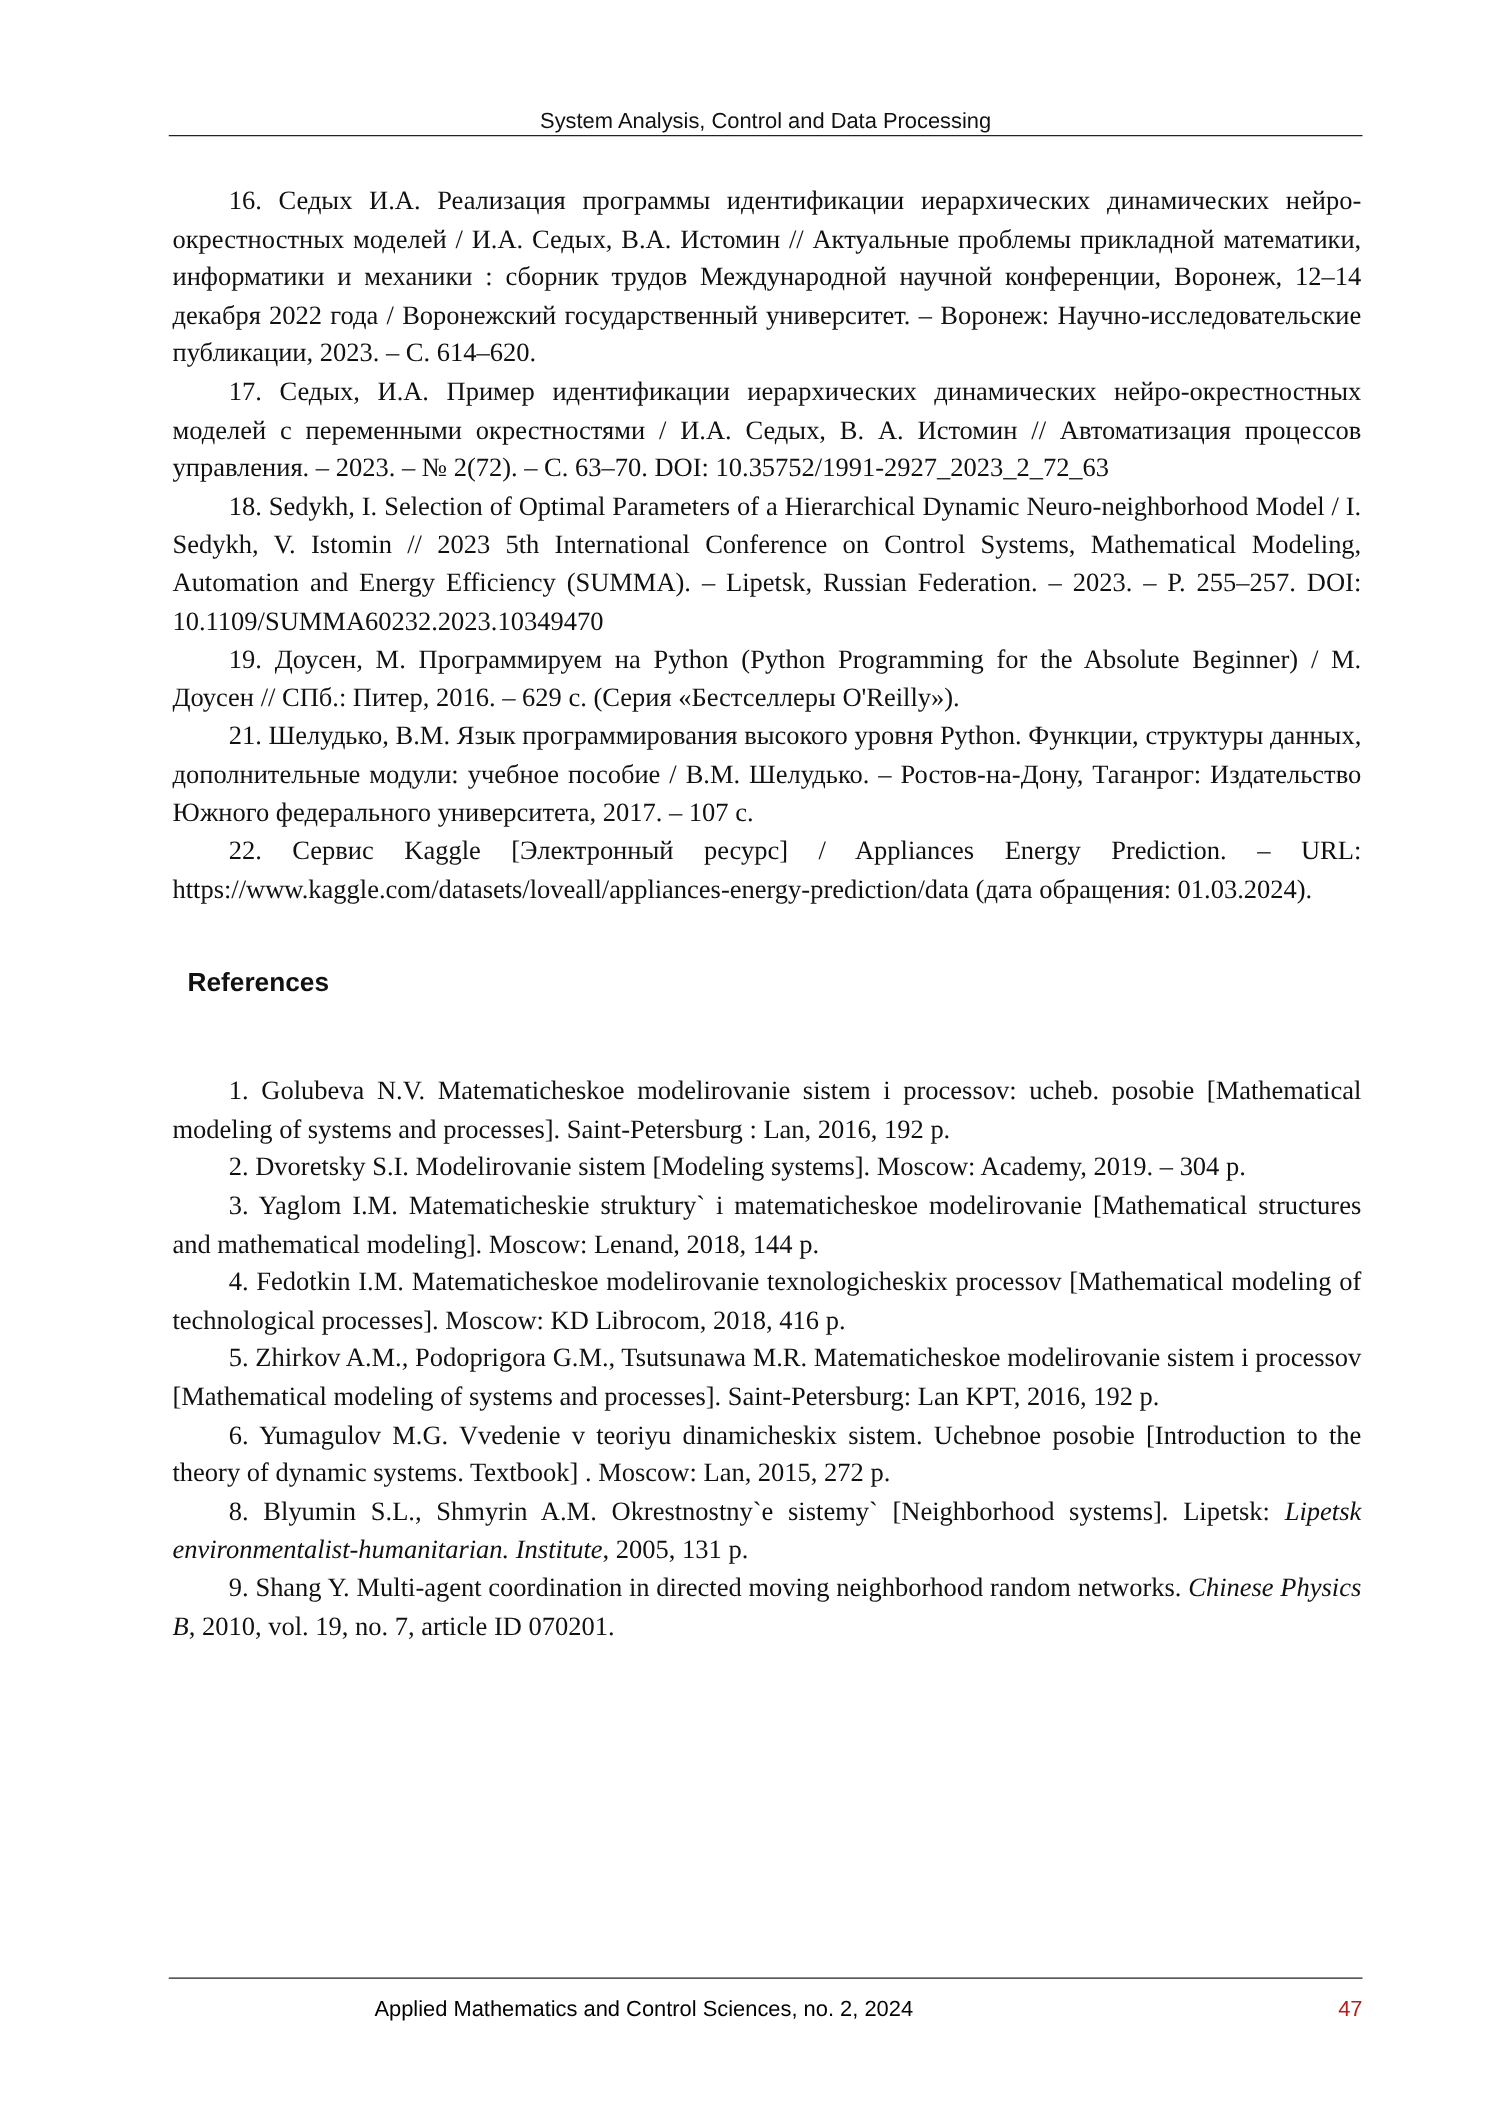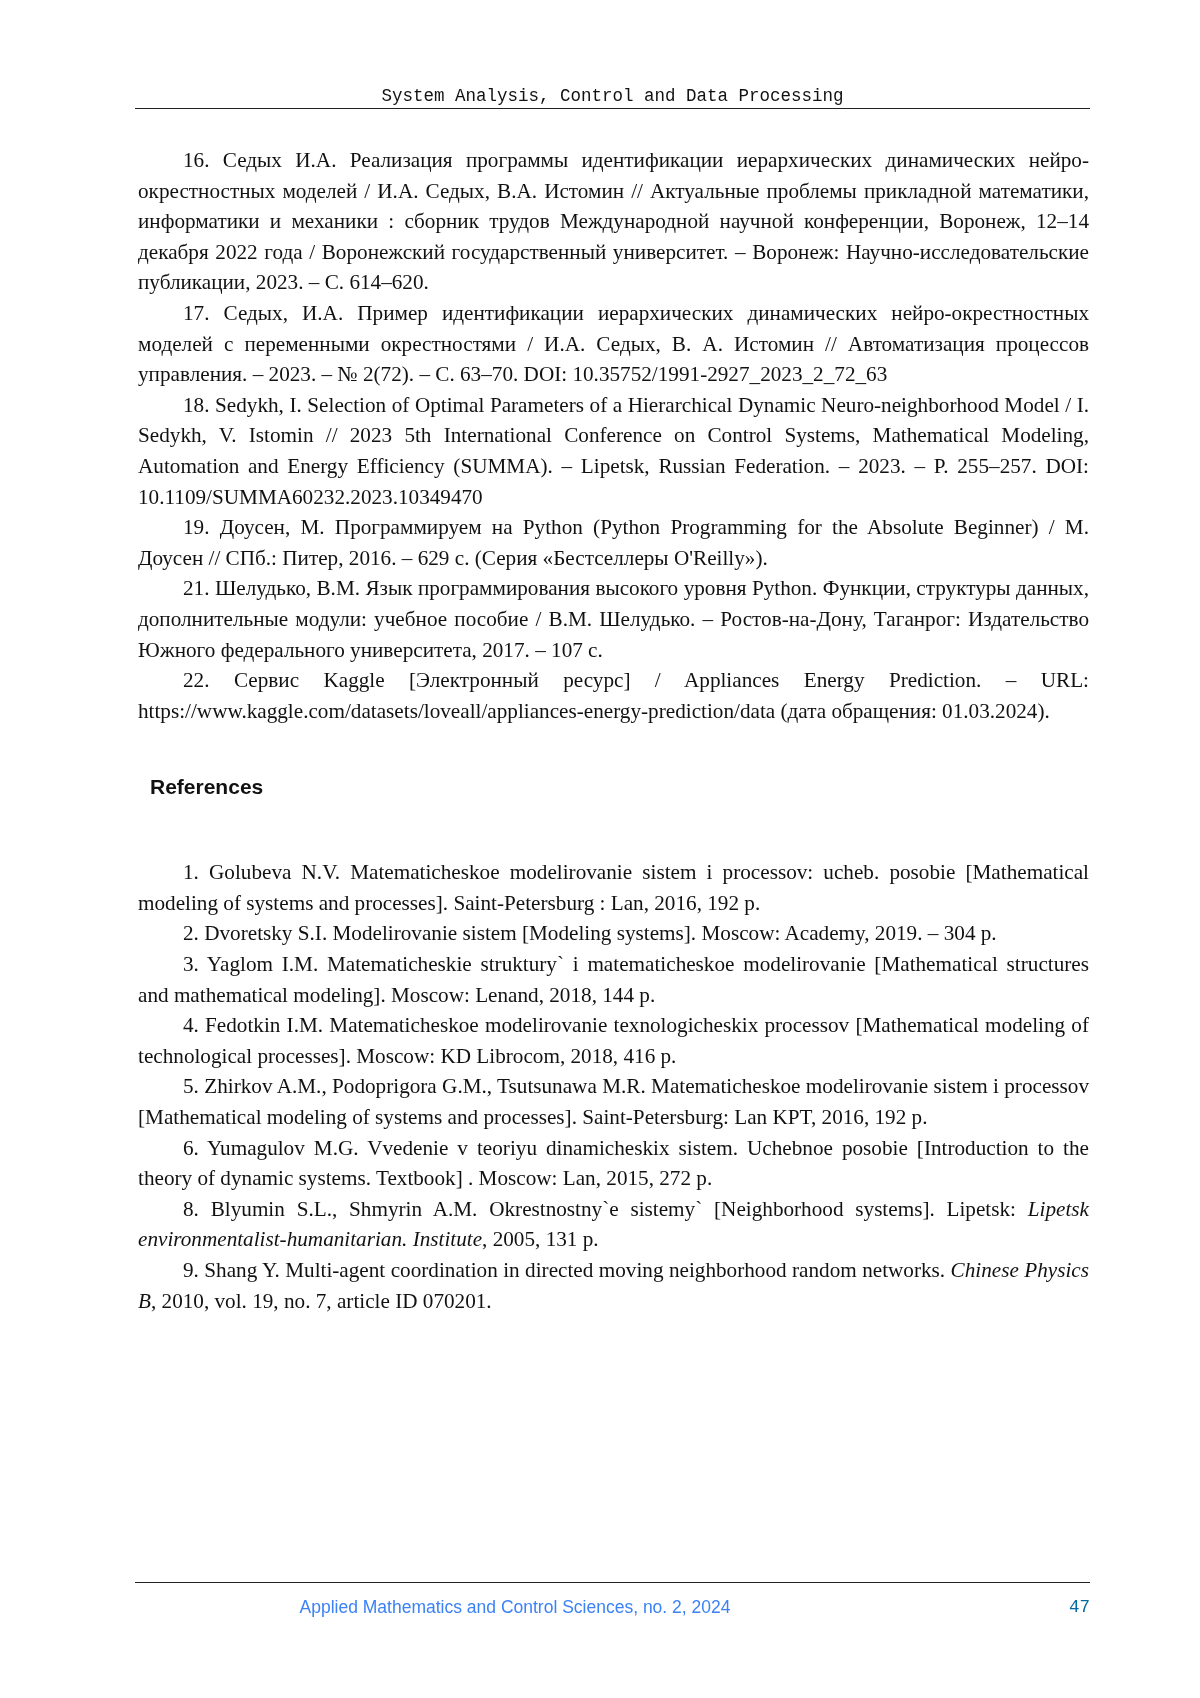--- a/index.html
+++ b/index.html
@@ -1,19 +1,19 @@
 <!DOCTYPE html>
 <html><head>
   <meta charset="utf-8">
   <style>
     html, body { margin: 0; padding: 0; background: #ffffff; }
     body { width: 1200px; height: 1698px; position: relative; overflow: hidden; color: #111; }
     .running-header {
       position: absolute; left: 135px; top: 86px; width: 955px;
-      text-align: center; font-family: Liberation Mono, monospace;
+      text-align: center; font-family: Liberation Sans, sans-serif;
       font-size: 17.5px; line-height: 20px; color: #111;
     }
     .header-rule {
       position: absolute; left: 135px; top: 108px; width: 955px; height: 0;
       border-top: 1.6px solid #222;
     }
     .content {
       position: absolute; left: 138px; top: 145px; width: 951px;
       font-family: "Liberation Serif", serif; font-size: 21.2px; line-height: 30.6px;
       color: #111;
@@ -28,25 +28,25 @@
     }
     .refs-en { margin-top: 57px; }
     .ital { font-style: italic; }
     .footer-rule {
       position: absolute; left: 135px; top: 1582px; width: 955px; height: 0;
       border-top: 1.6px solid #222;
     }
     .footer-text {
       position: absolute; left: 135px; top: 1597px; width: 760px;
       text-align: center; font-family: "Liberation Sans", sans-serif;
-      font-size: 17.5px; line-height: 20px; color: #3b82f6;
+      font-size: 17.5px; line-height: 20px; color: #000000;
     }
     .page-number {
       position: absolute; right: 110px; top: 1597px;
-      font-family: Liberation Mono, monospace; font-size: 17.5px; line-height: 20px; color: #0369a1;
+      font-family: Liberation Sans, sans-serif; font-size: 17.5px; line-height: 20px; color: #b91c1c;
     }
   </style>
 </head>
 <body>
 
 <div class="running-header">System Analysis, Control and Data Processing</div>
 <div class="header-rule"></div>
 
 <div class="content">
   <div>

